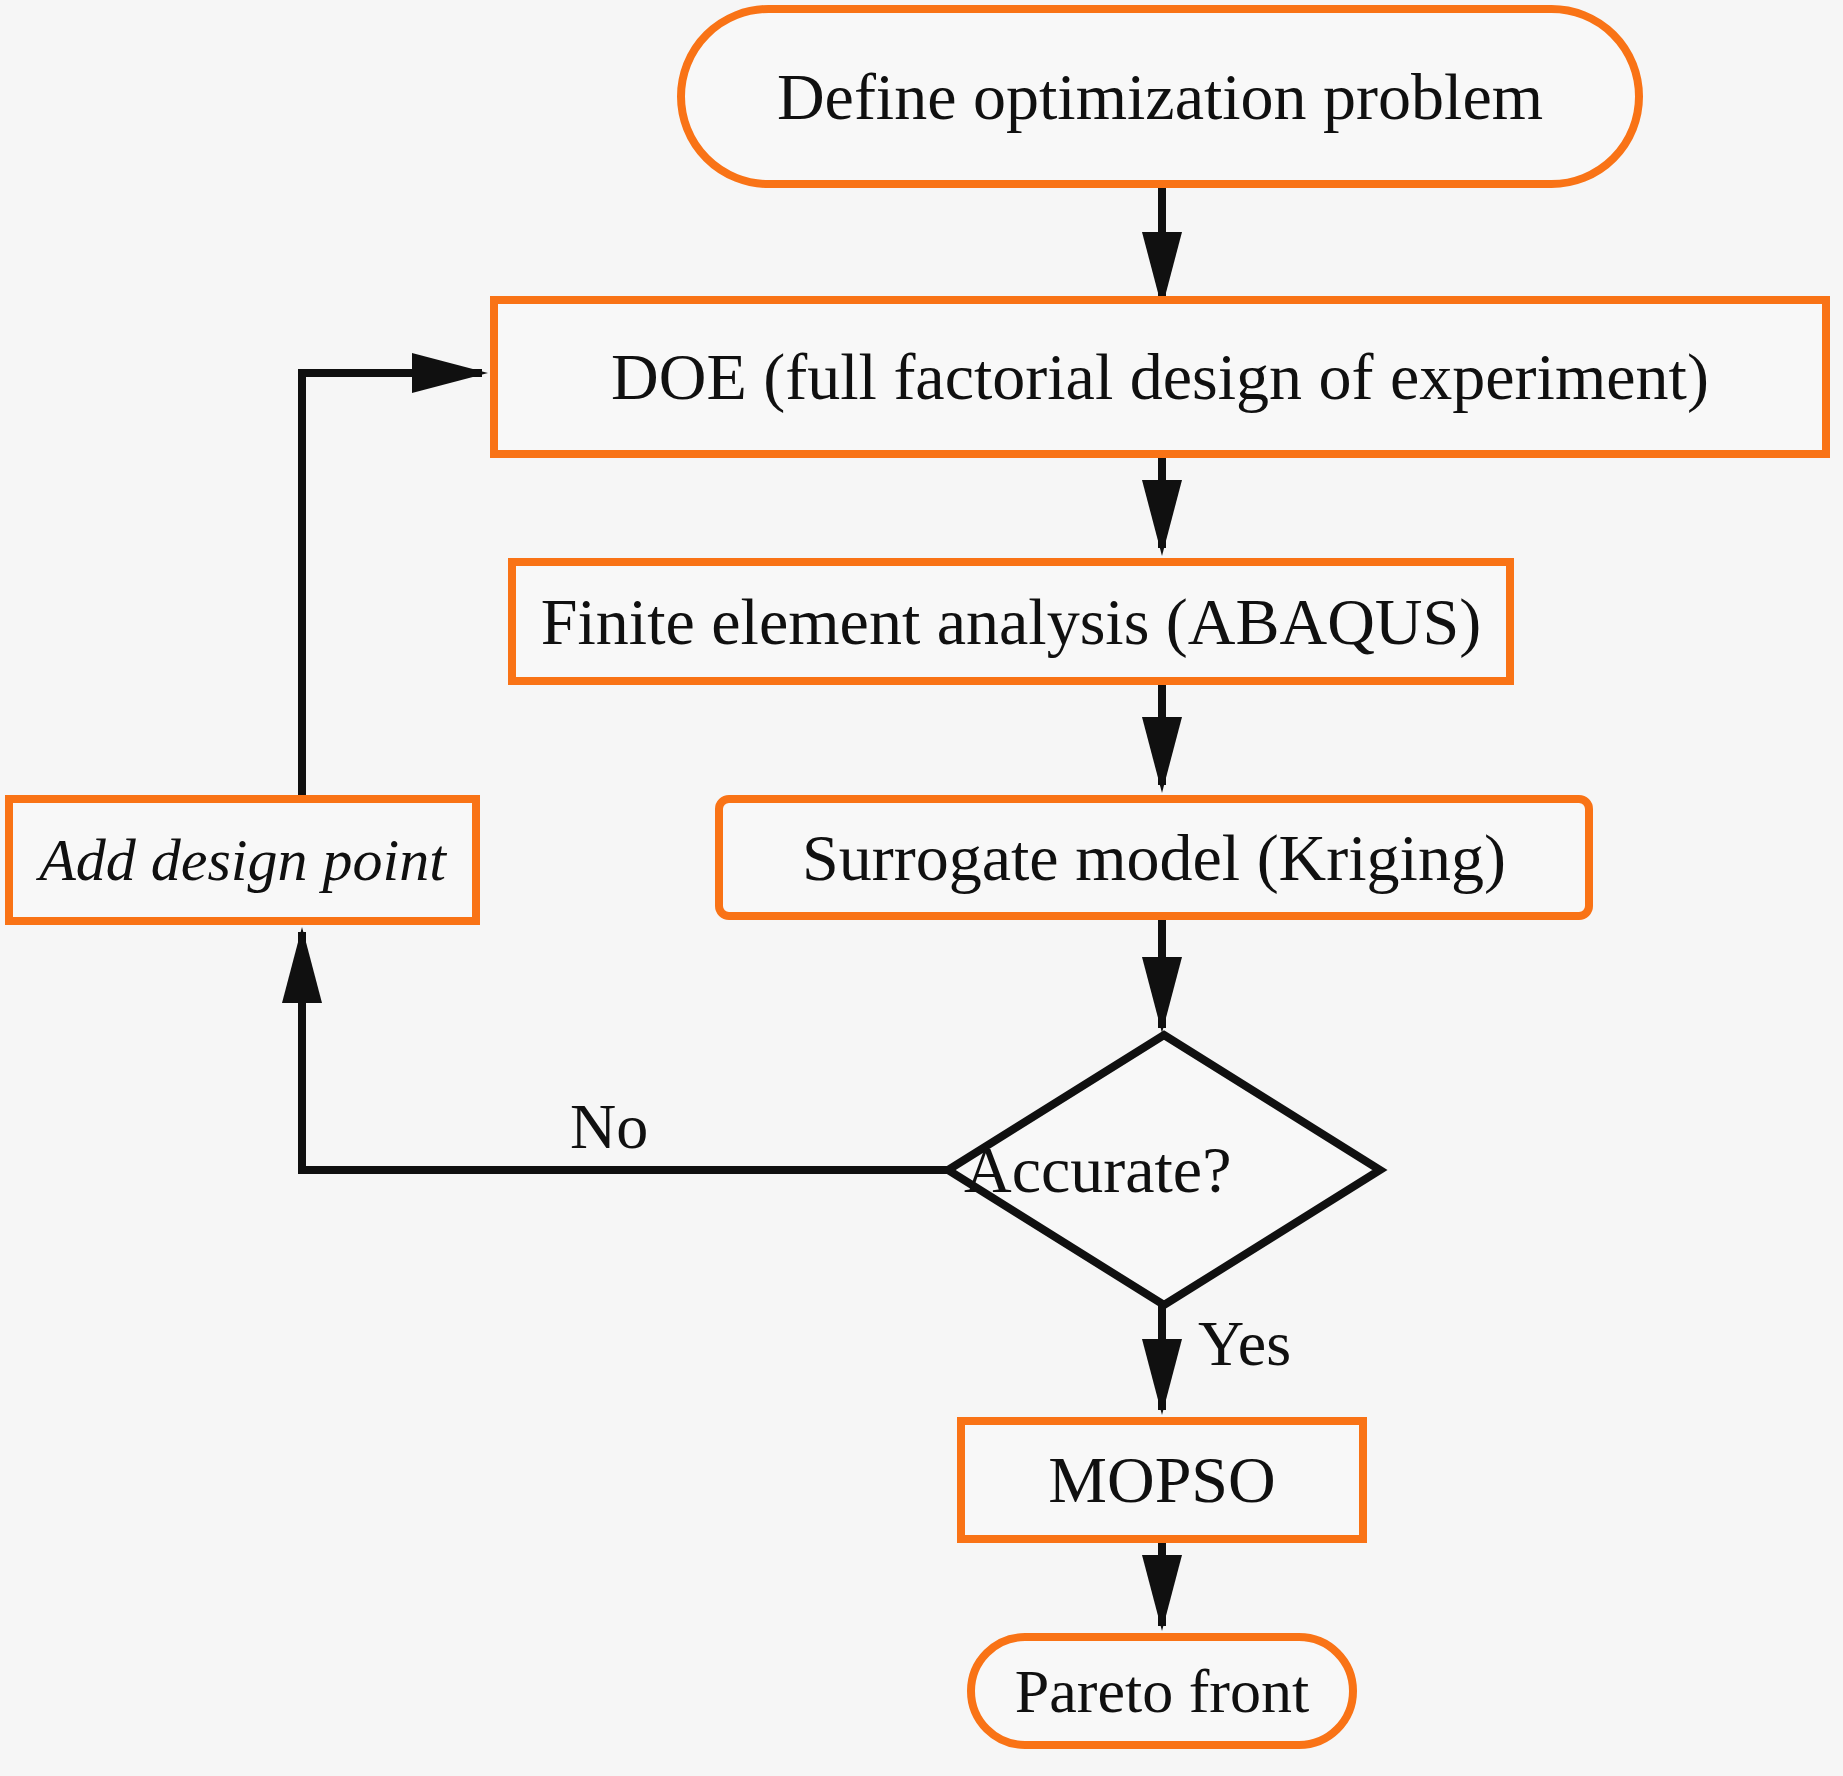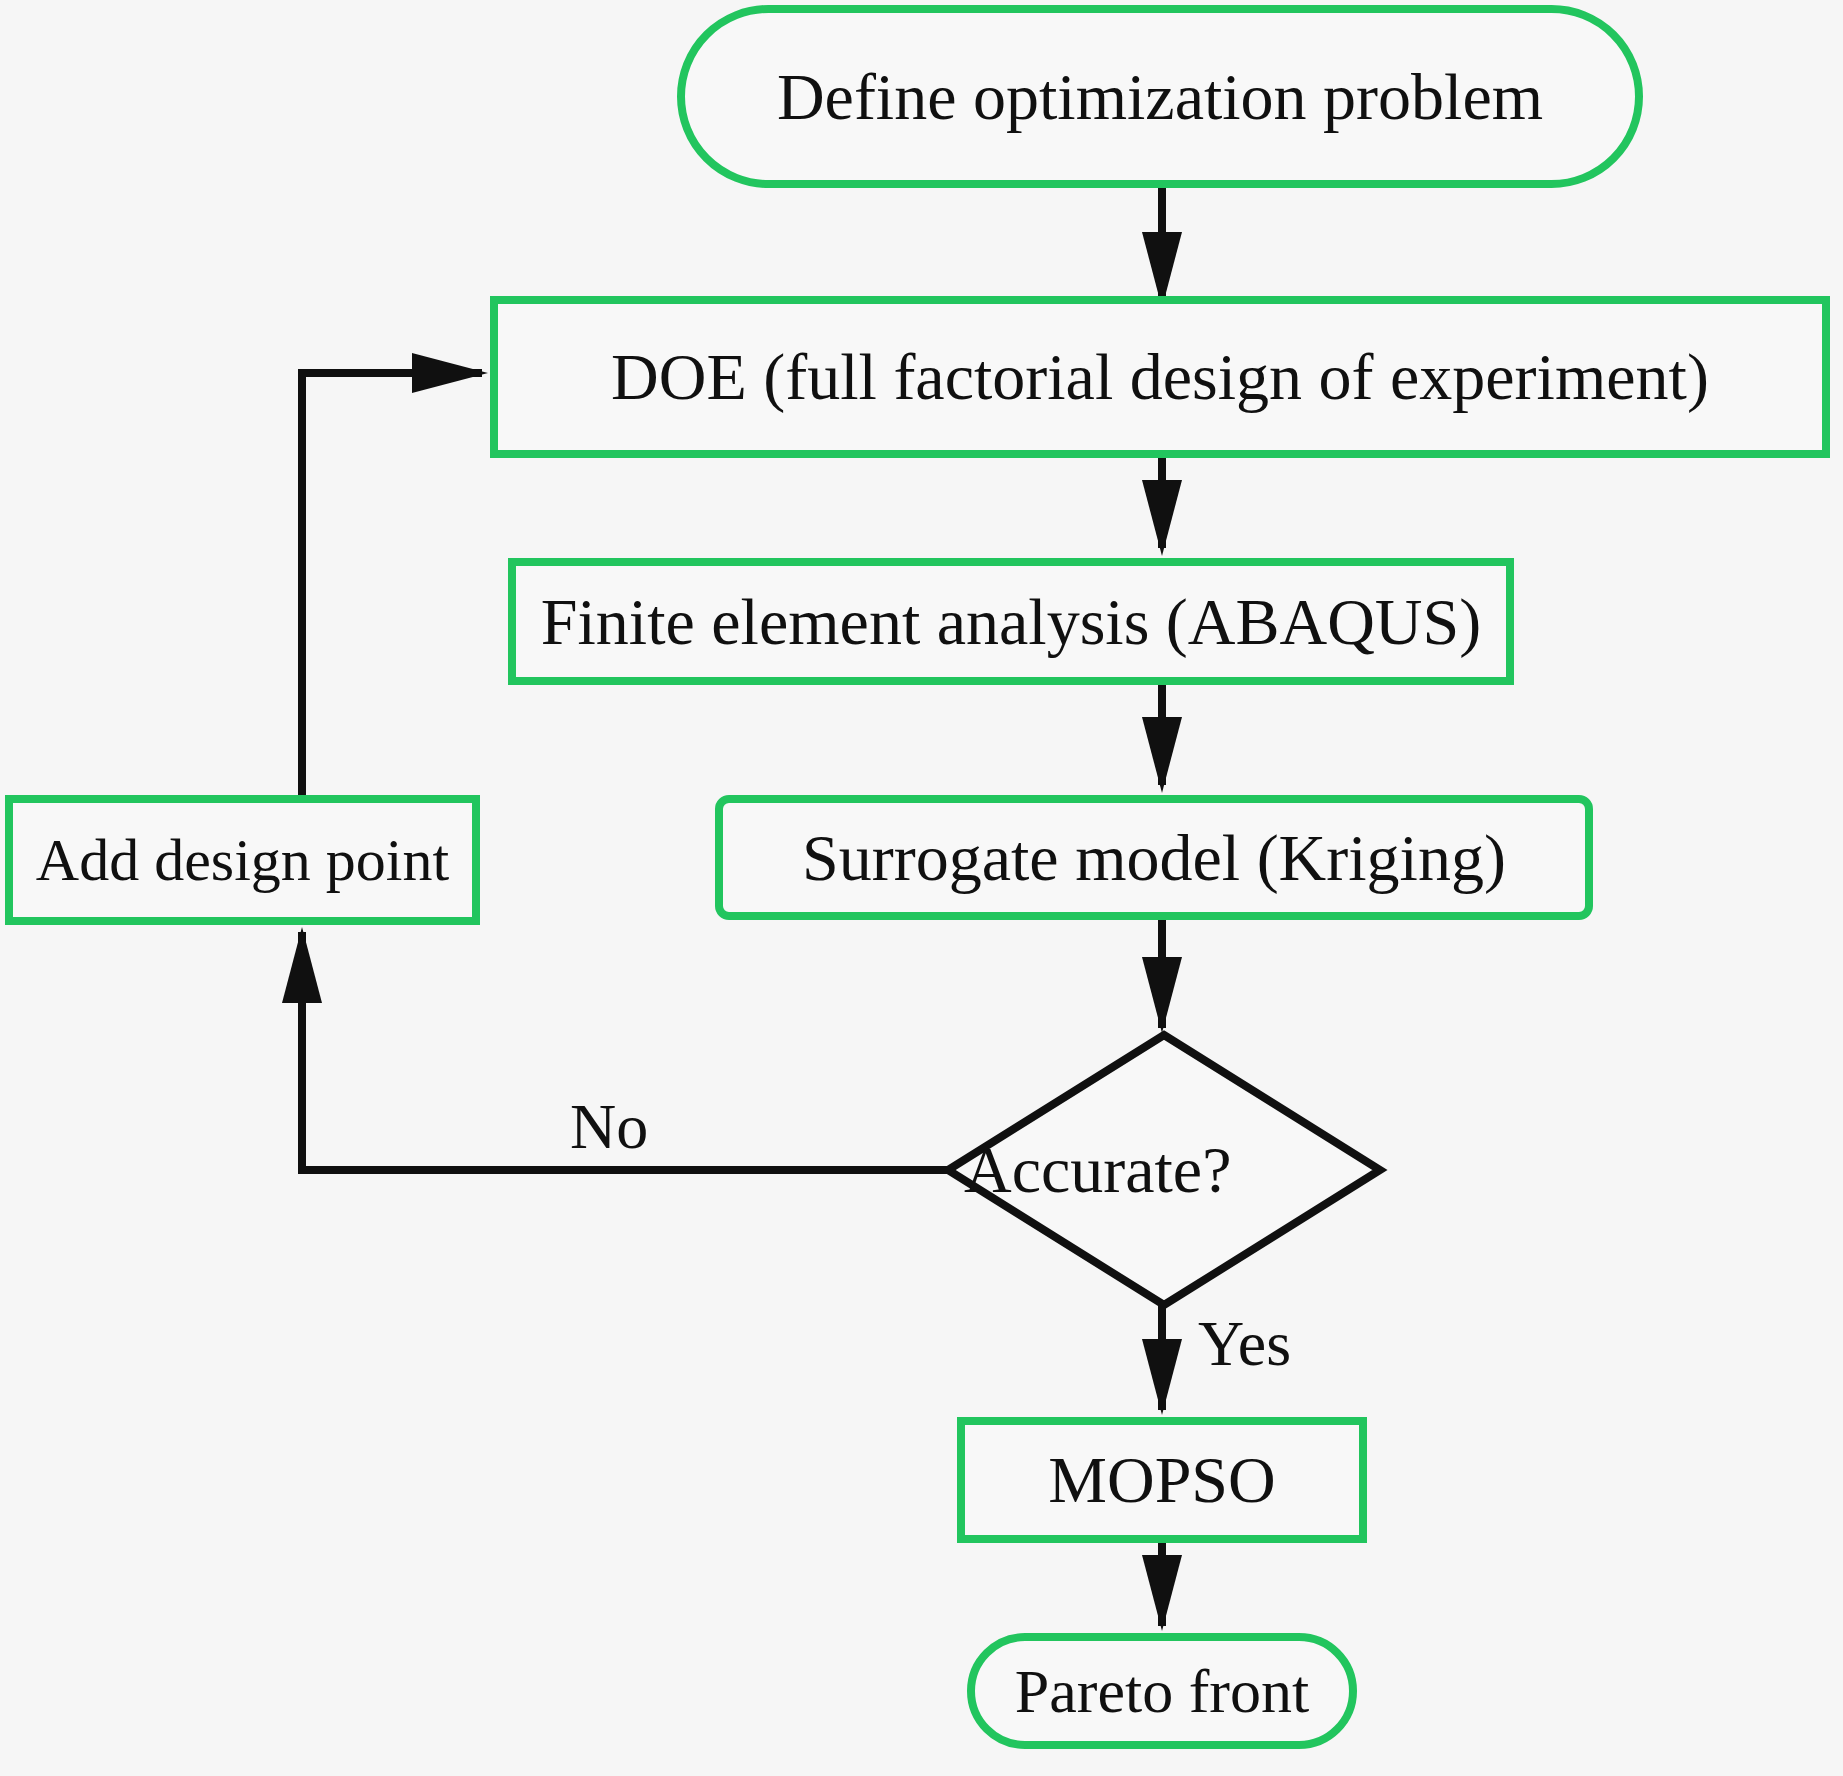--- a/index.html
+++ b/index.html
@@ -21,21 +21,21 @@
     left: 0; top: 0;
     width: 1843px;
     height: 1776px;
   }
   .node {
     position: absolute;
     box-sizing: border-box;
     display: flex;
     align-items: center;
     justify-content: center;
-    border: 8px solid #22c55e;
+    border: 8px solid #f97316;
     background: #f8f8f8;
     font-size: 66px;
     line-height: 1;
     white-space: nowrap;
     text-align: center;
   }
   .terminator {
     border-radius: 999px;
   }
   .decision-label {
@@ -112,21 +112,21 @@
   </div>
 
   <div class="node" style="left:715px; top:795px; width:878px; height:125px;border-radius:14px;">
     <span>Surrogate model (Kriging)</span>
   </div>
 
   <div class="decision-label" style="left:964px; top:1125px; width:400px; height:90px;">
     <span>Accurate?</span>
   </div>
 
-  <div class="node" style="left:5px; top:795px; width:475px; height:130px; font-size:60px;">
+  <div class="node" style="left:5px; top:795px; width:475px; height:130px; font-size:60px;font-style:italic;">
     <span>Add design point</span>
   </div>
 
   <div class="node" style="left:957px; top:1417px; width:410px; height:126px;">
     <span>MOPSO</span>
   </div>
 
   <div class="node terminator" style="left:967px; top:1633px; width:390px; height:116px; font-size:62px;">
     <span>Pareto front</span>
   </div>

